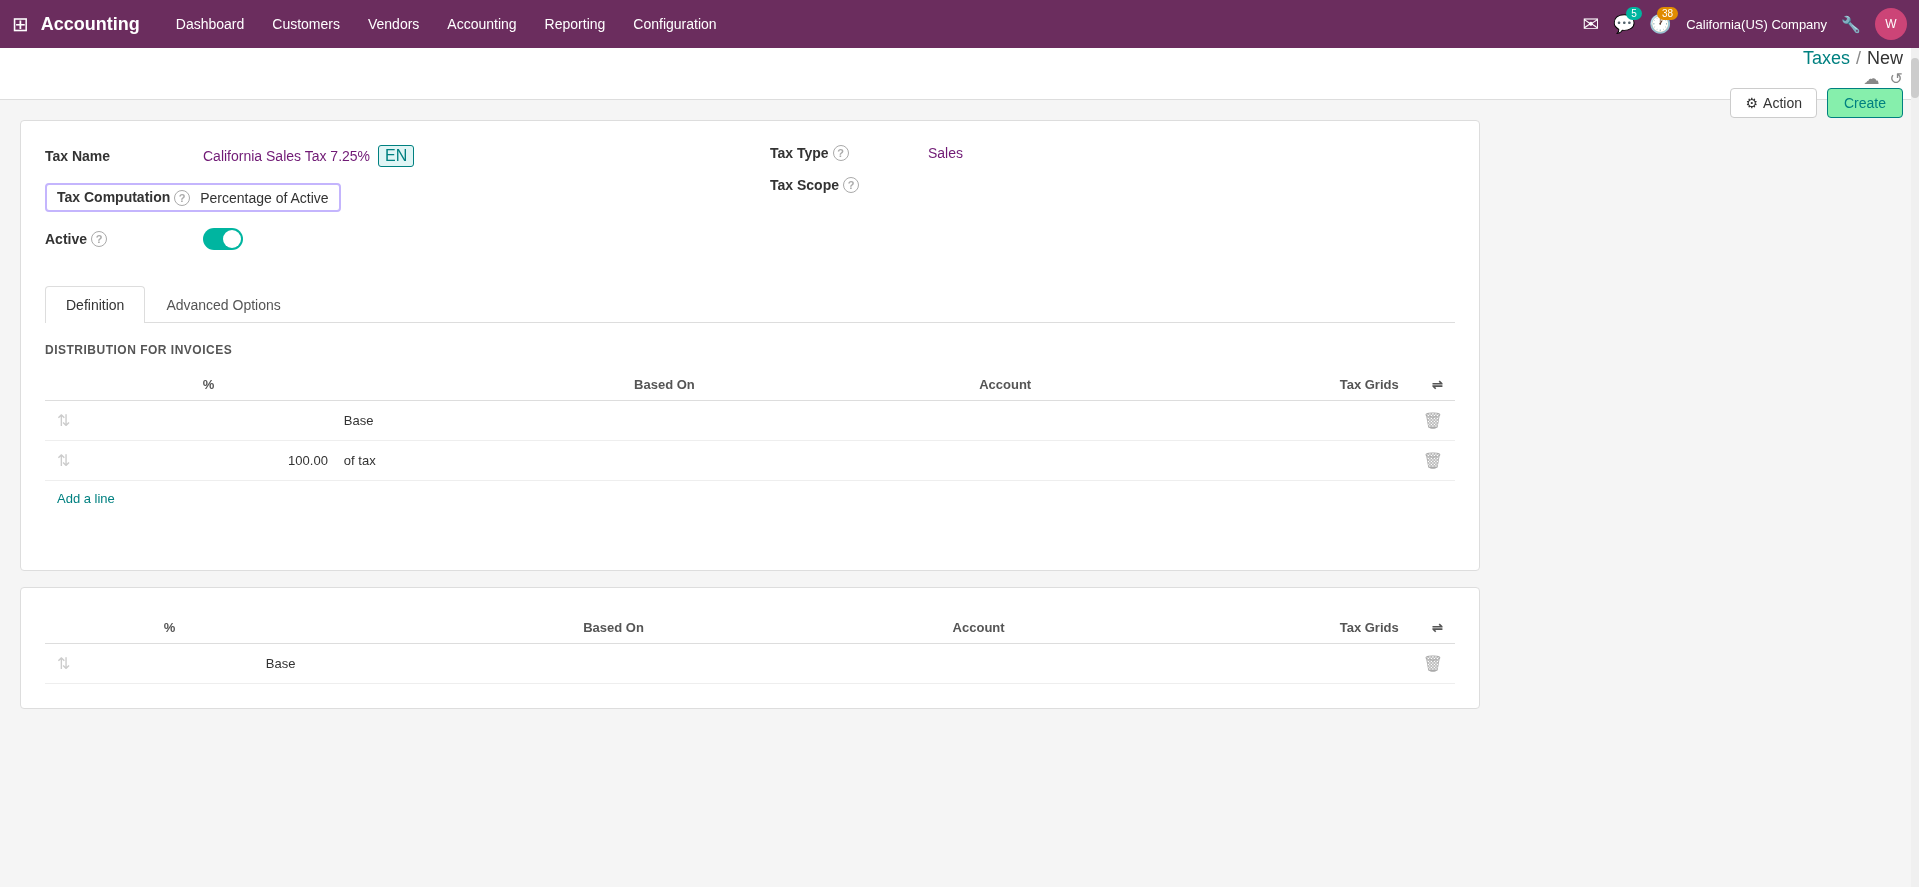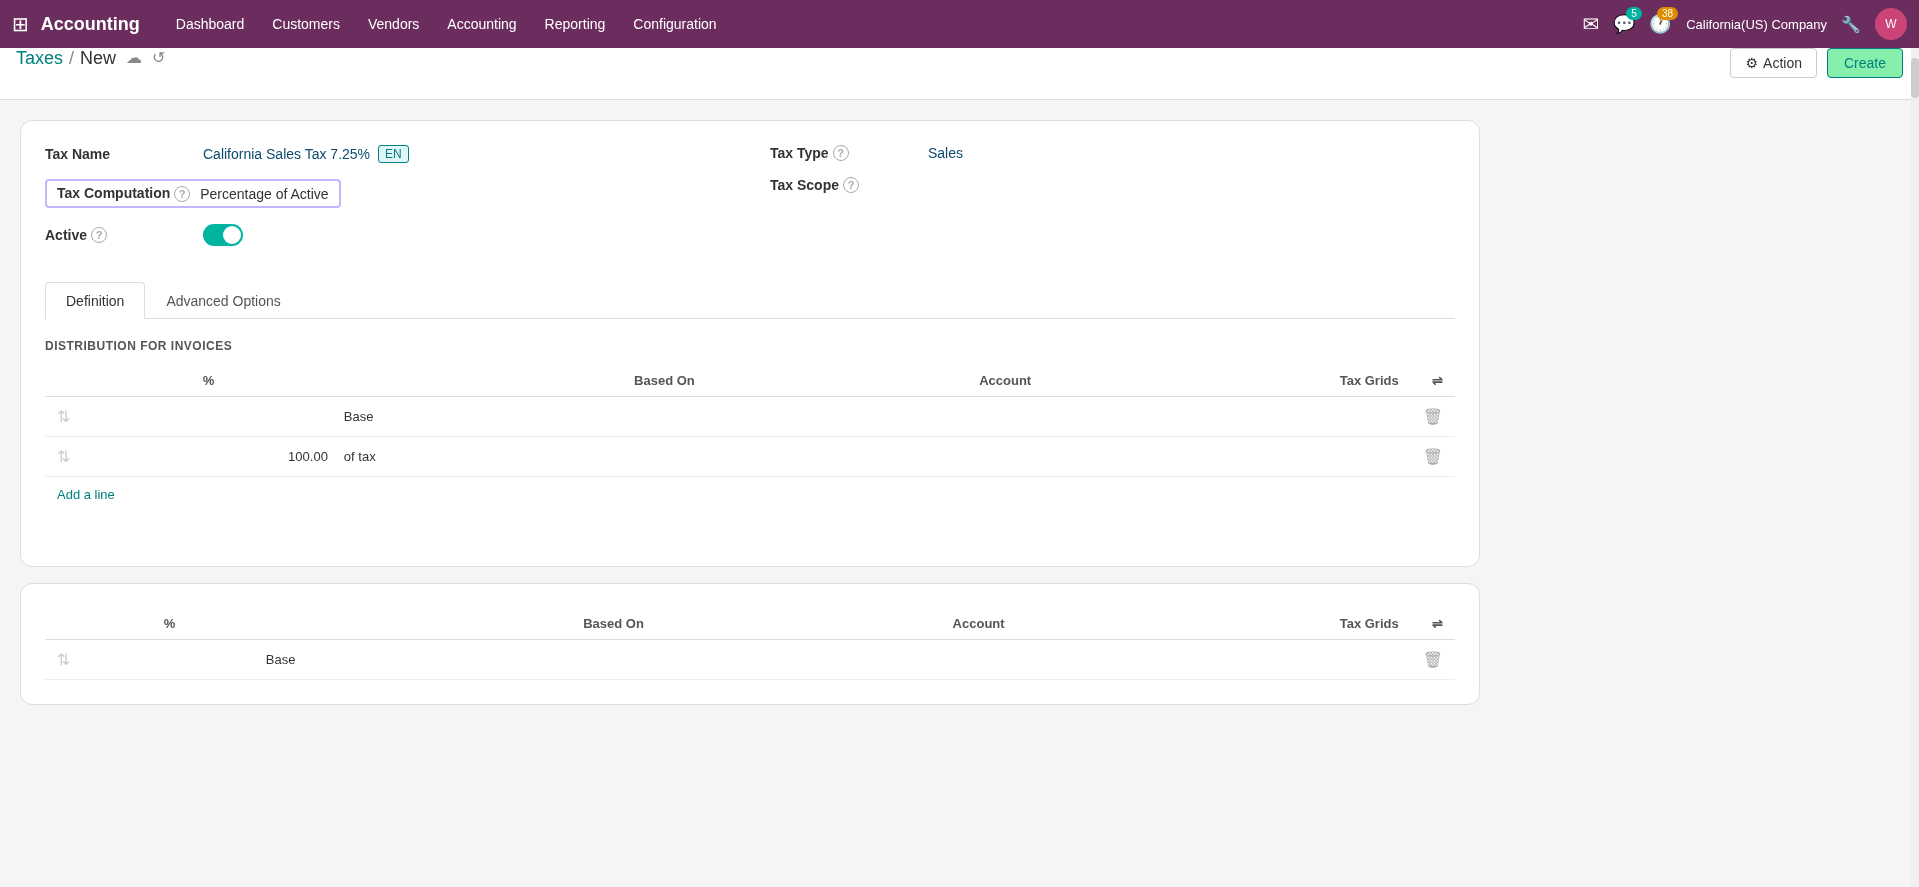--- a/index.html
+++ b/index.html
@@ -48,23 +48,24 @@
       background: #c47;
       display: flex; align-items: center; justify-content: center;
       color: #fff; font-size: 12px; cursor: pointer;
     }
 
     
     .breadcrumb-bar {
       background: #fff;
       border-bottom: 1px solid #ddd;
       display: flex;
-      align-items: flex-start;
+      align-items: flex-end;
       padding: 0 16px;
       height: 52px;
+      flex-direction: column;
     }
     .breadcrumb-bar .breadcrumb {
       display: flex; align-items: center; gap: 6px;
       font-size: 18px; color: #555;
     }
     .breadcrumb-bar .breadcrumb .taxes-link { color: #008080; cursor: pointer; }
     .breadcrumb-bar .breadcrumb .separator { color: #888; }
     .breadcrumb-bar .breadcrumb .current { color: #333; font-weight: normal; }
     .breadcrumb-bar .bc-icons { display: flex; gap: 10px; margin-left: 10px; color: #888; font-size: 16px; cursor: pointer; }
     .breadcrumb-bar .bc-right { margin-left: auto; display: flex; align-items: center; gap: 10px; }
@@ -92,56 +93,56 @@
     
     .main-content {
       padding: 20px;
       max-width: 1500px;
     }
 
     
     .form-card {
       background: #fff;
       border: 1px solid #ddd;
-      border-radius: 12px;
+      border-radius: 4px;
       padding: 24px;
       margin-bottom: 16px;
     }
 
     
     .field-row {
       display: flex;
       align-items: center;
       margin-bottom: 16px;
       gap: 8px;
     }
     .field-label {
       font-weight: 600;
       color: #333;
       min-width: 150px;
       display: flex; align-items: center; gap: 4px;
     }
-    .field-value { color: #0c4a6e; }
+    .field-value { color: #701a75; }
     .help-icon {
       color: #aaa;
       font-size: 13px;
       border: 1px solid #aaa;
       border-radius: 50%;
       width: 16px; height: 16px;
       display: inline-flex; align-items: center; justify-content: center;
       font-size: 11px;
       cursor: default;
     }
     .lang-badge {
       background: #e0f5f5;
       color: #008080;
       border: 1px solid #008080;
       border-radius: 3px;
       padding: 1px 6px;
-      font-size: 12px;
+      font-size: 16px;
       cursor: pointer;
     }
 
     
     .computation-box {
       border: 2px solid #c4b5fd;
       border-radius: 4px;
       padding: 4px 10px;
       display: flex; align-items: center;
     }

